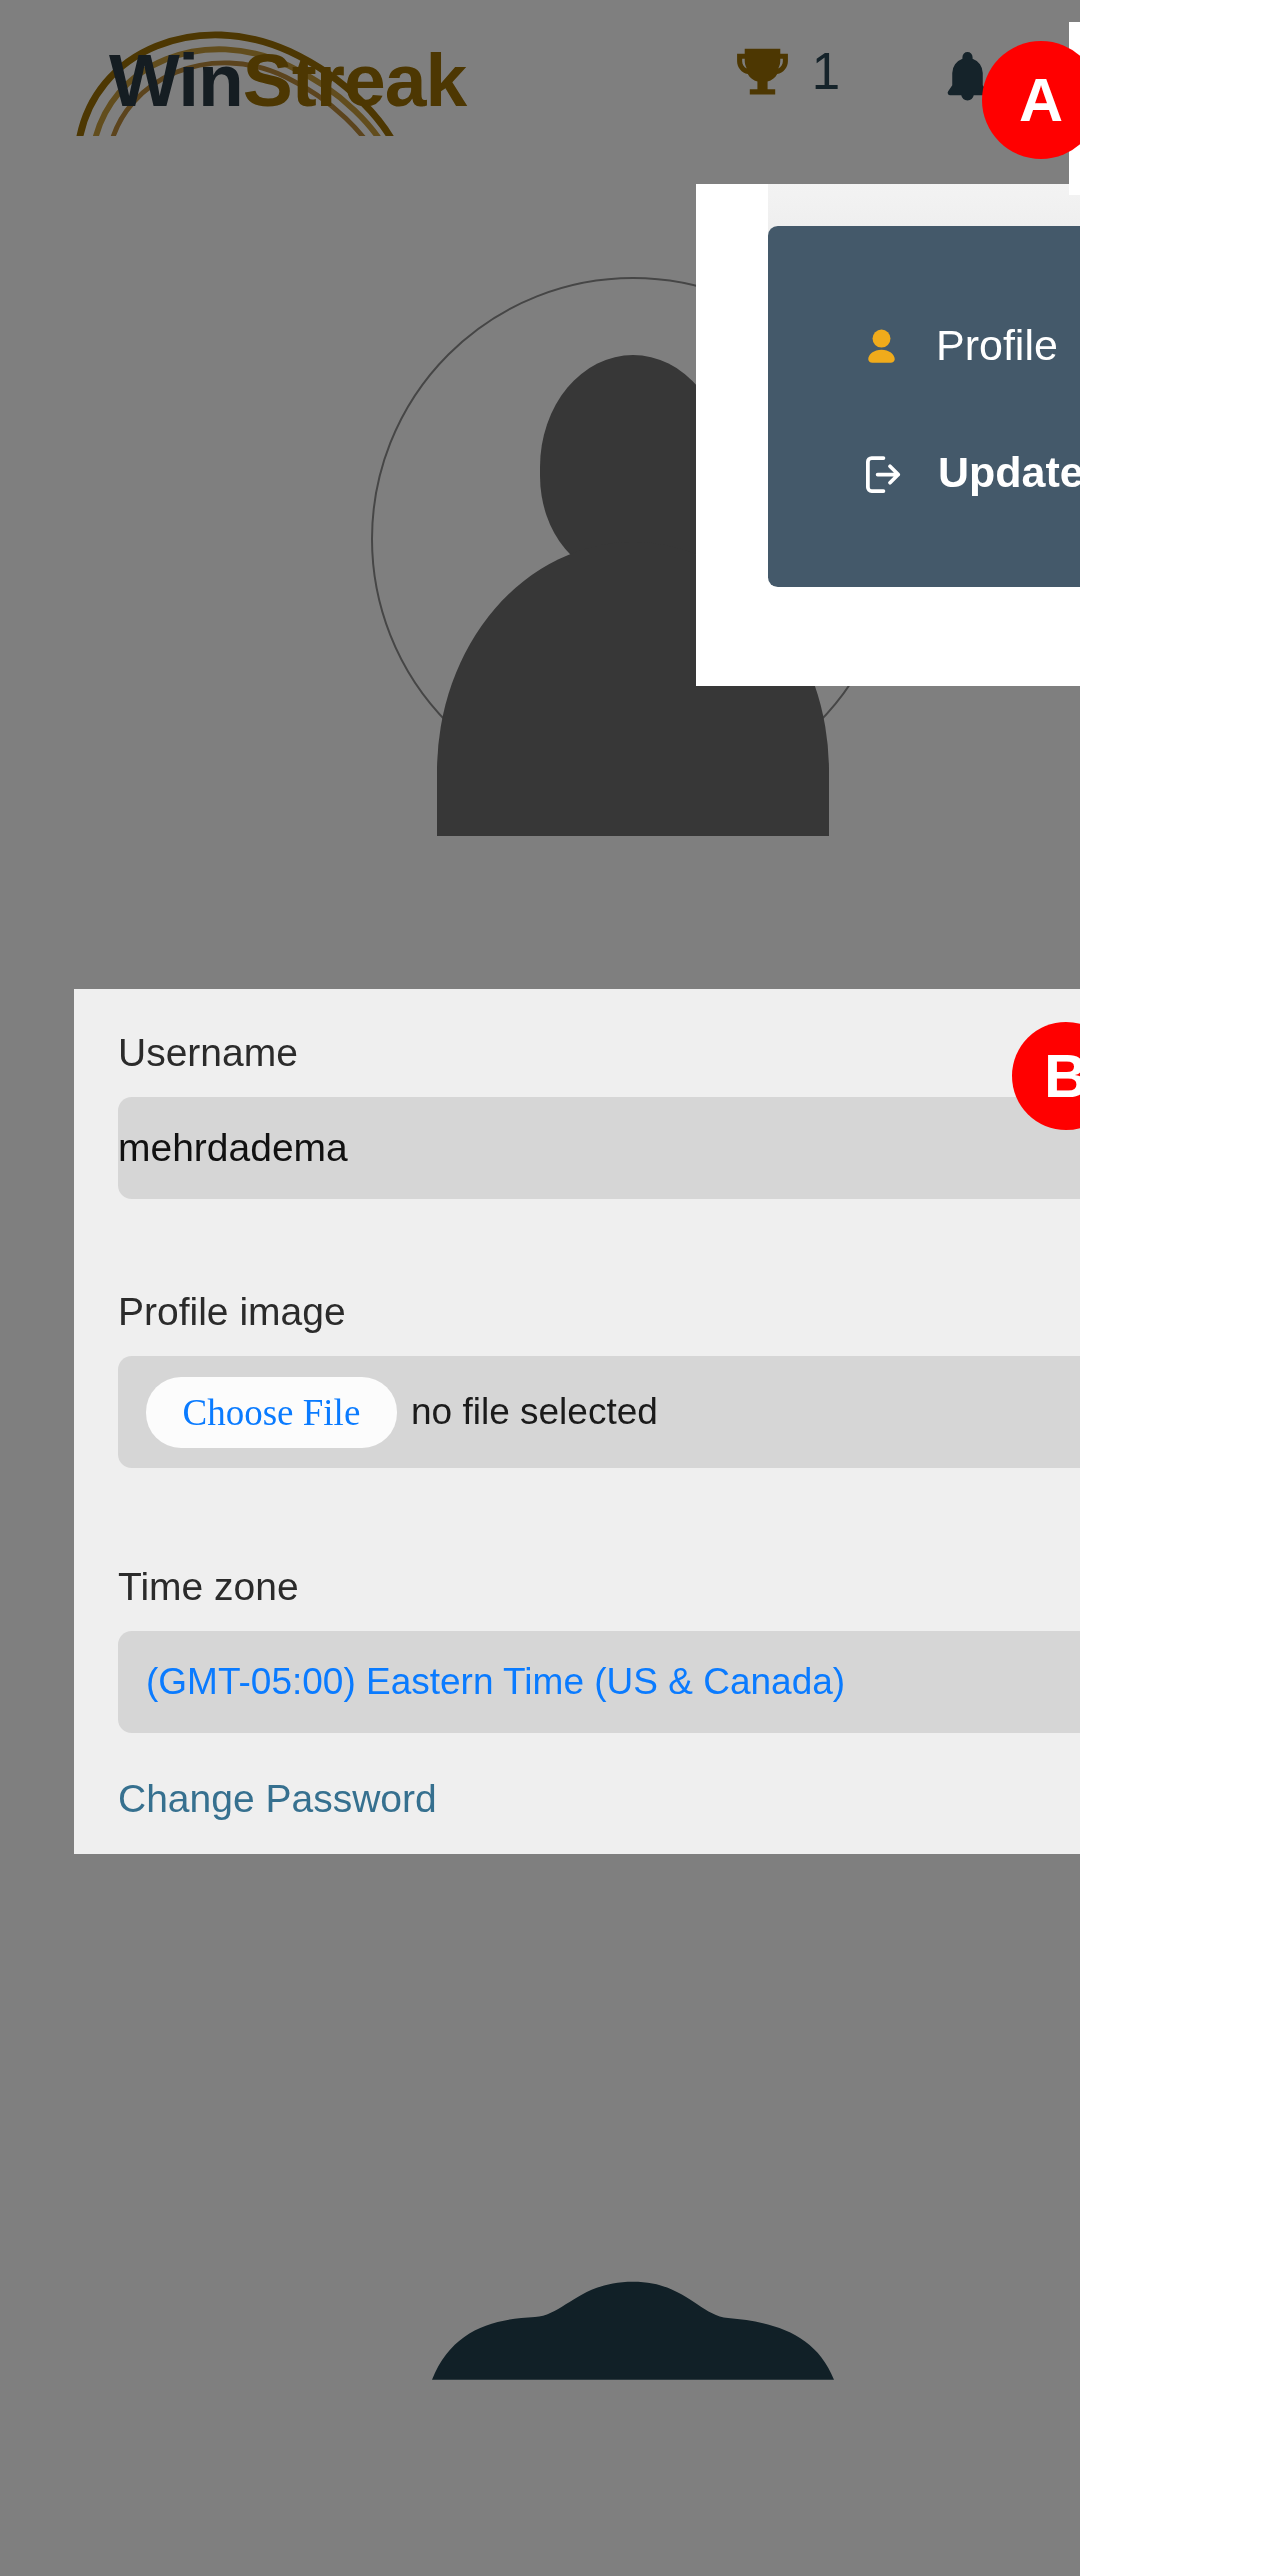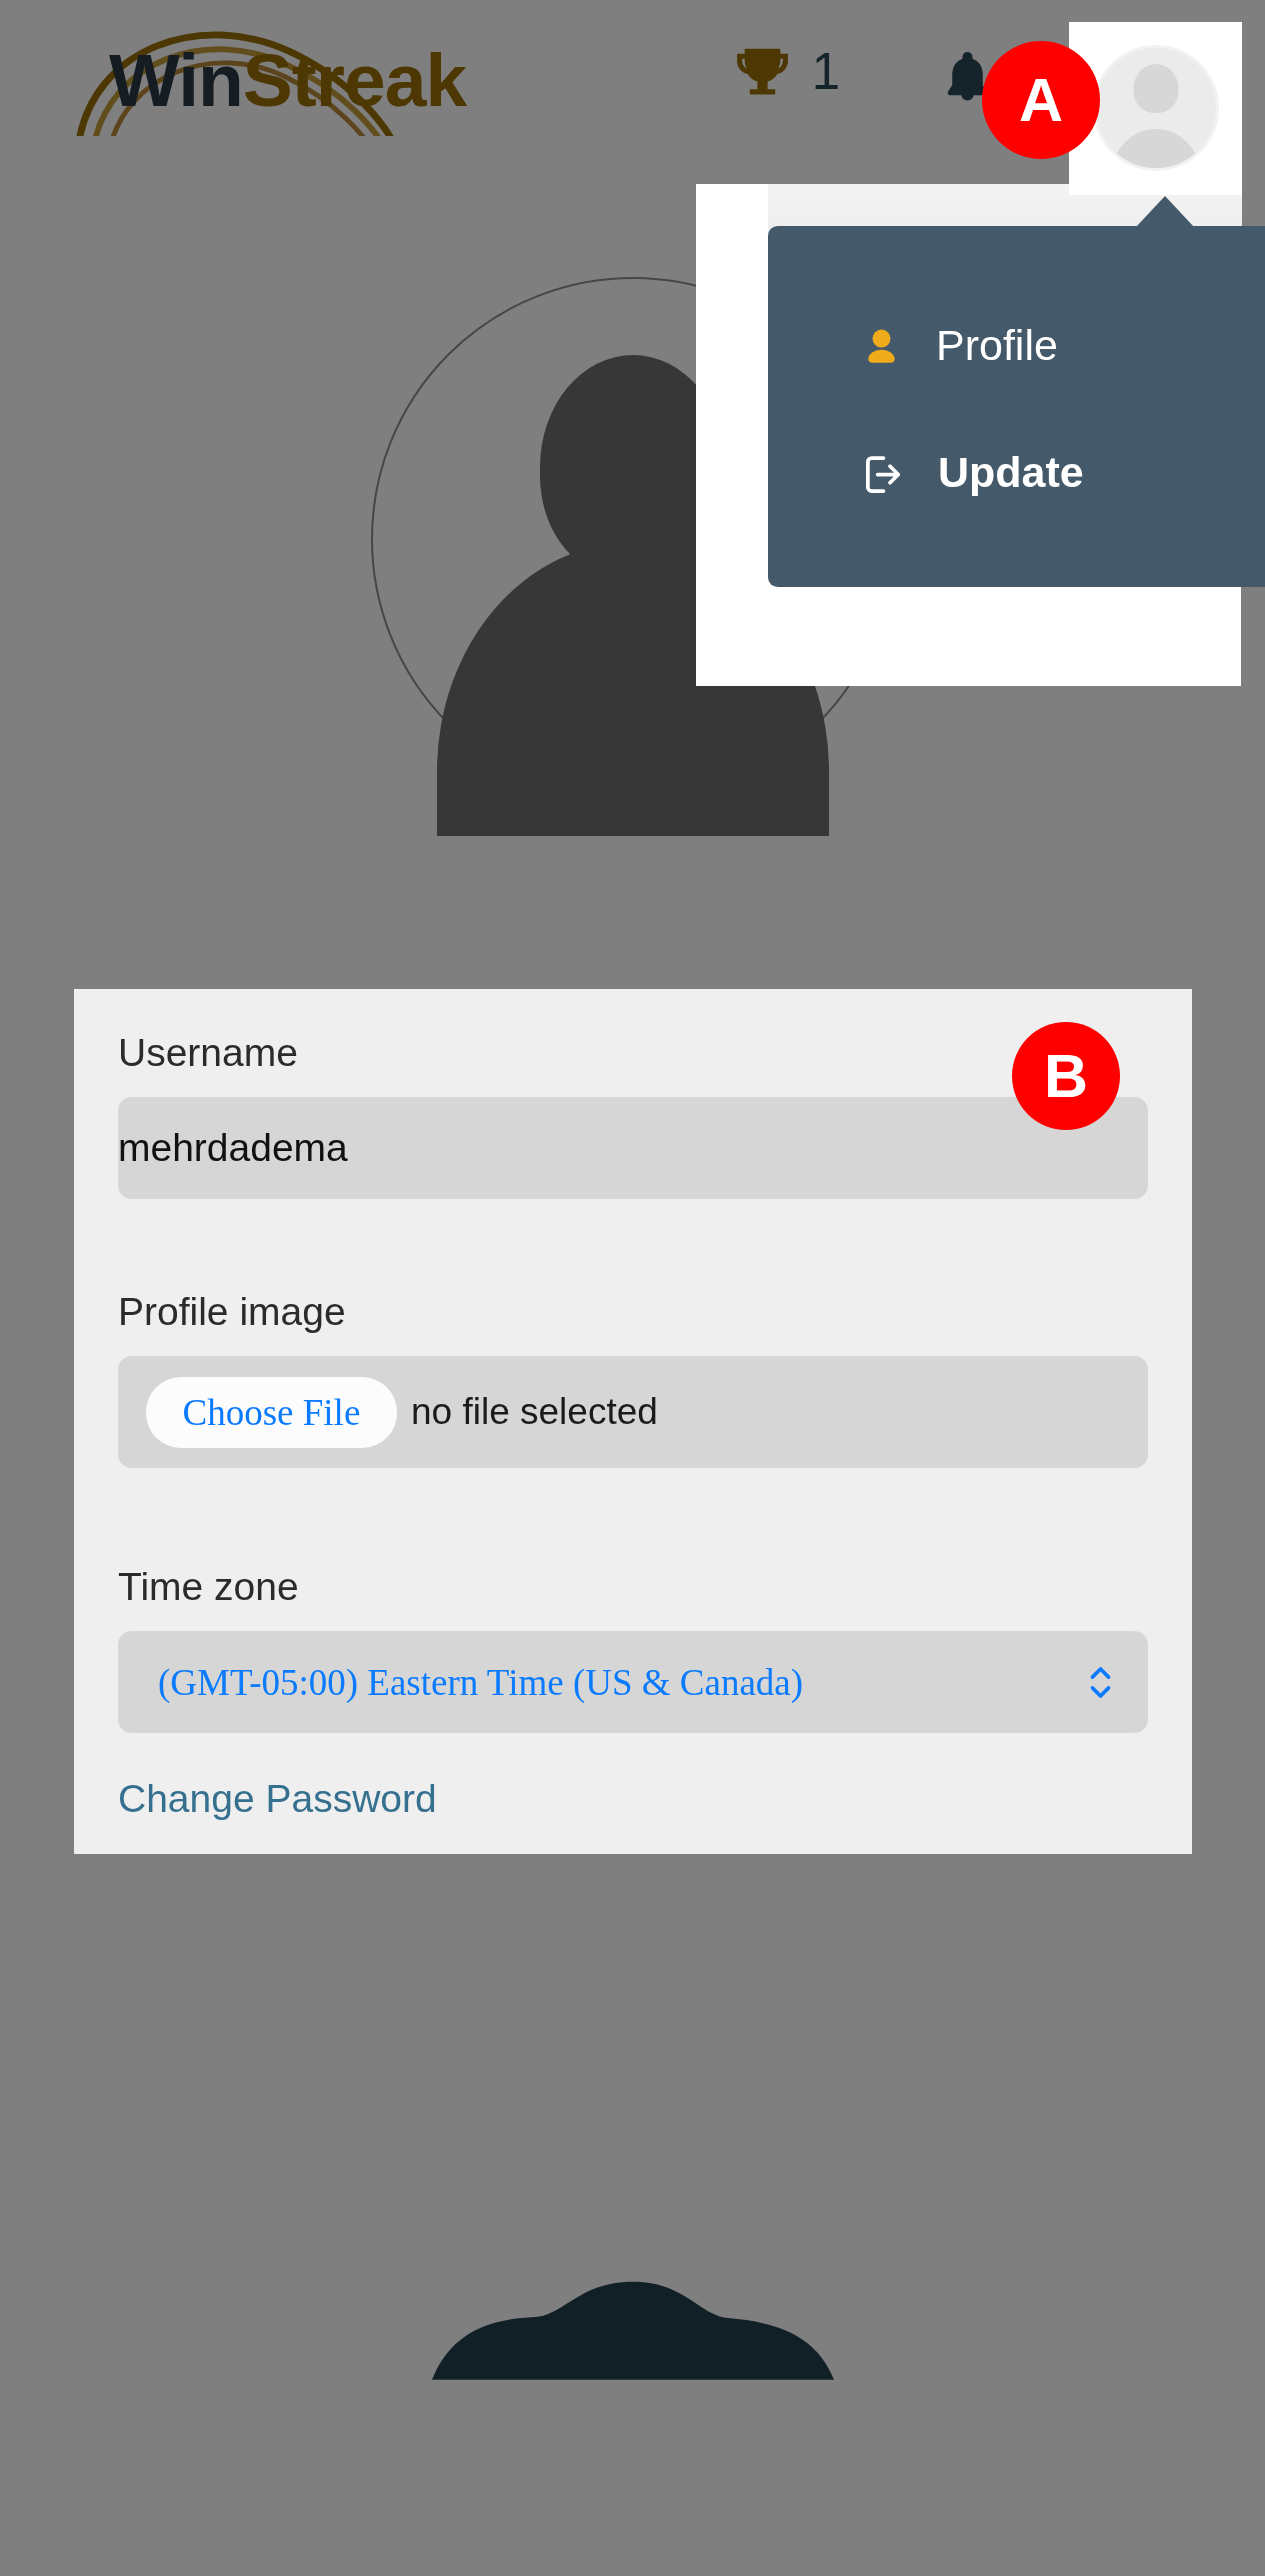--- a/index.html
+++ b/index.html
@@ -6,21 +6,21 @@
     margin: 0;
     padding: 0;
     background: #ffffff;
   }
   body {
     font-family: "Liberation Sans", "DejaVu Sans", sans-serif;
   }
 
   #screen {
     position: relative;
-    width: 1265px;
+    width: 1080px;
     height: 2576px;
     overflow: hidden;
     background: #4d7c0f;
   }
 
   
   .app-layer {
     position: absolute;
     inset: 0;
     background: #ffffff;
@@ -262,26 +262,25 @@
     text-align: center;
   }
   .file-status {
     margin-left: 13.7px;
     font-size: 37px;
     color: #1b1b1b;
   }
 
   .inp-select { top: 642px; }
   .select-value {
-    padding-left: 40px;
+    padding-left: 28px;
     font-size: 37px;
     color: #0a7bff;
     flex: 1;
     white-space: nowrap;
-    font-family: Liberation Serif, serif;
   }
   .select-chevrons {
     margin-right: 33px;
     display: flex;
     flex-direction: column;
     align-items: center;
     gap: 3.9px;
   }
 
   .change-password {

